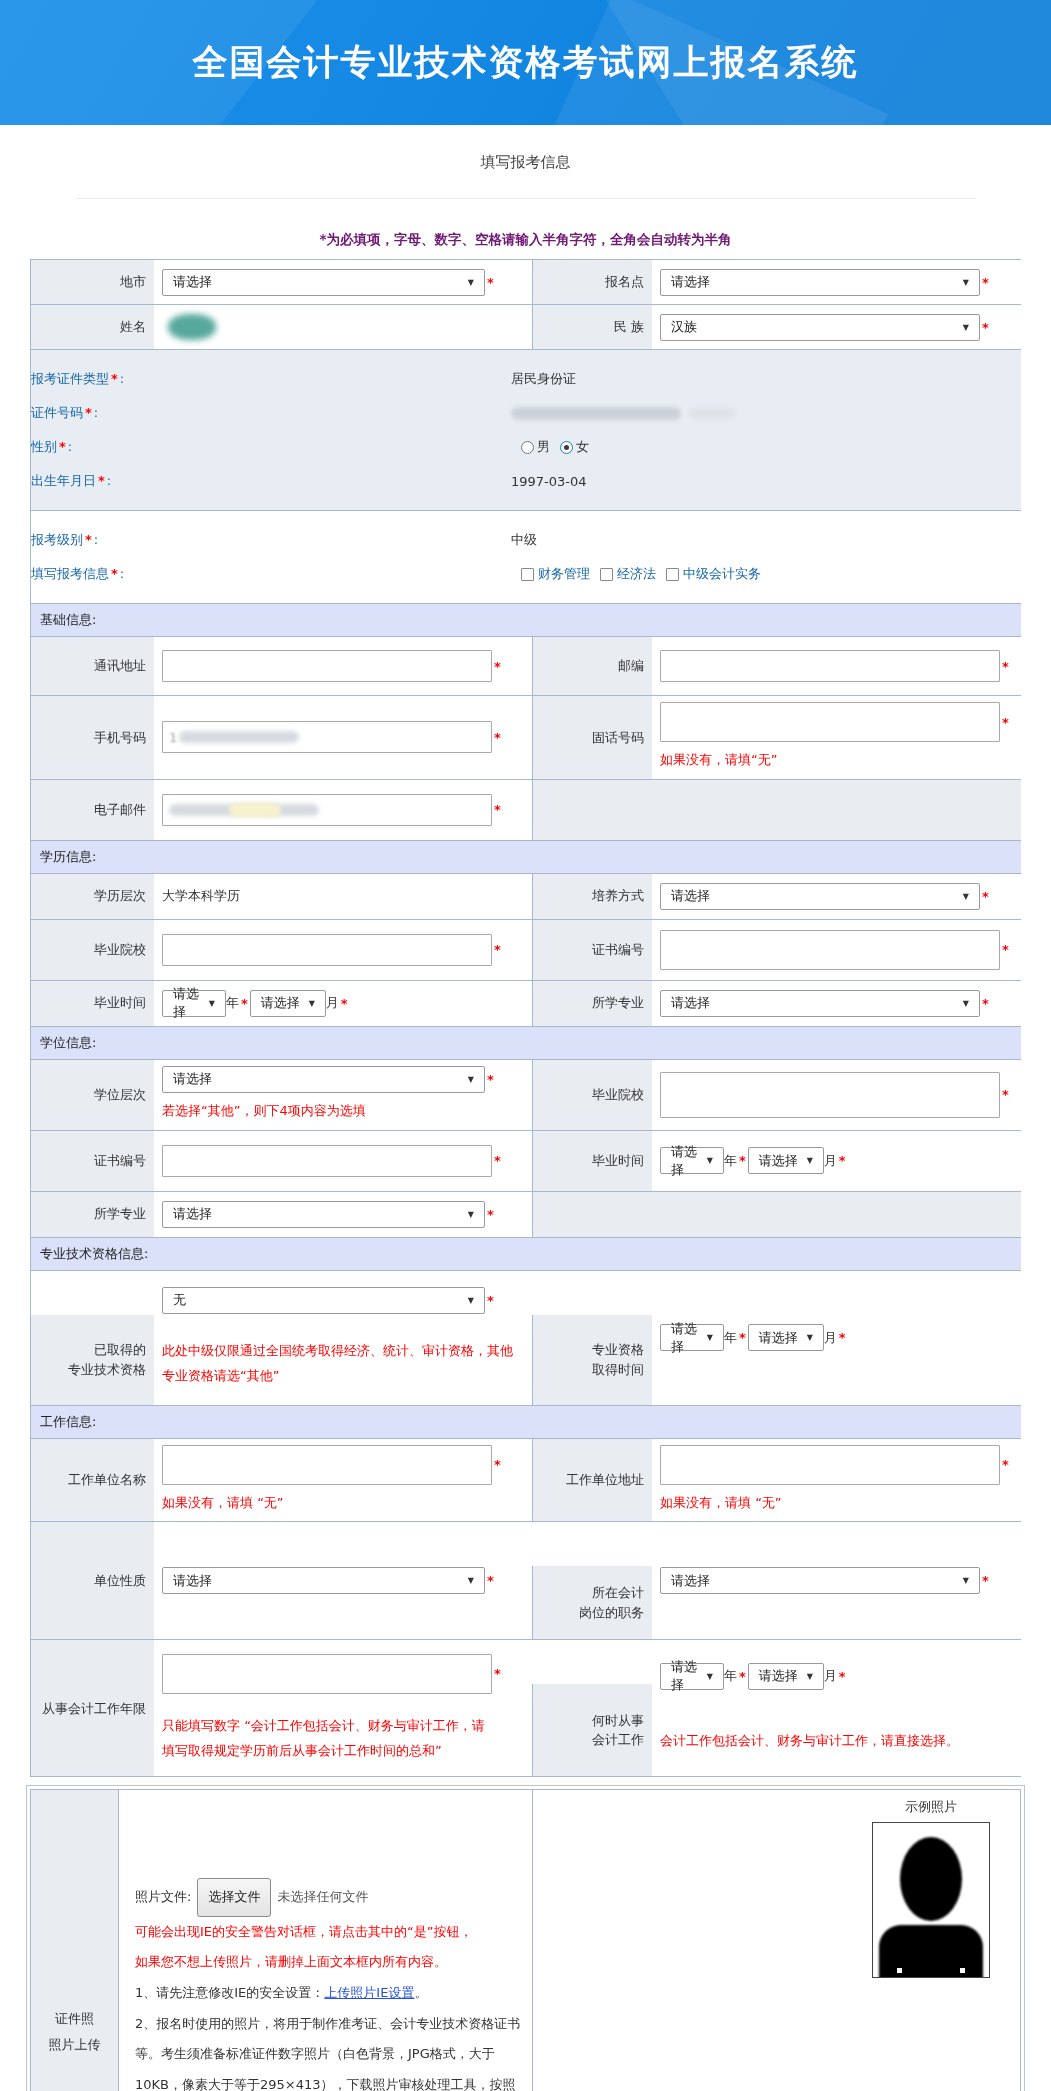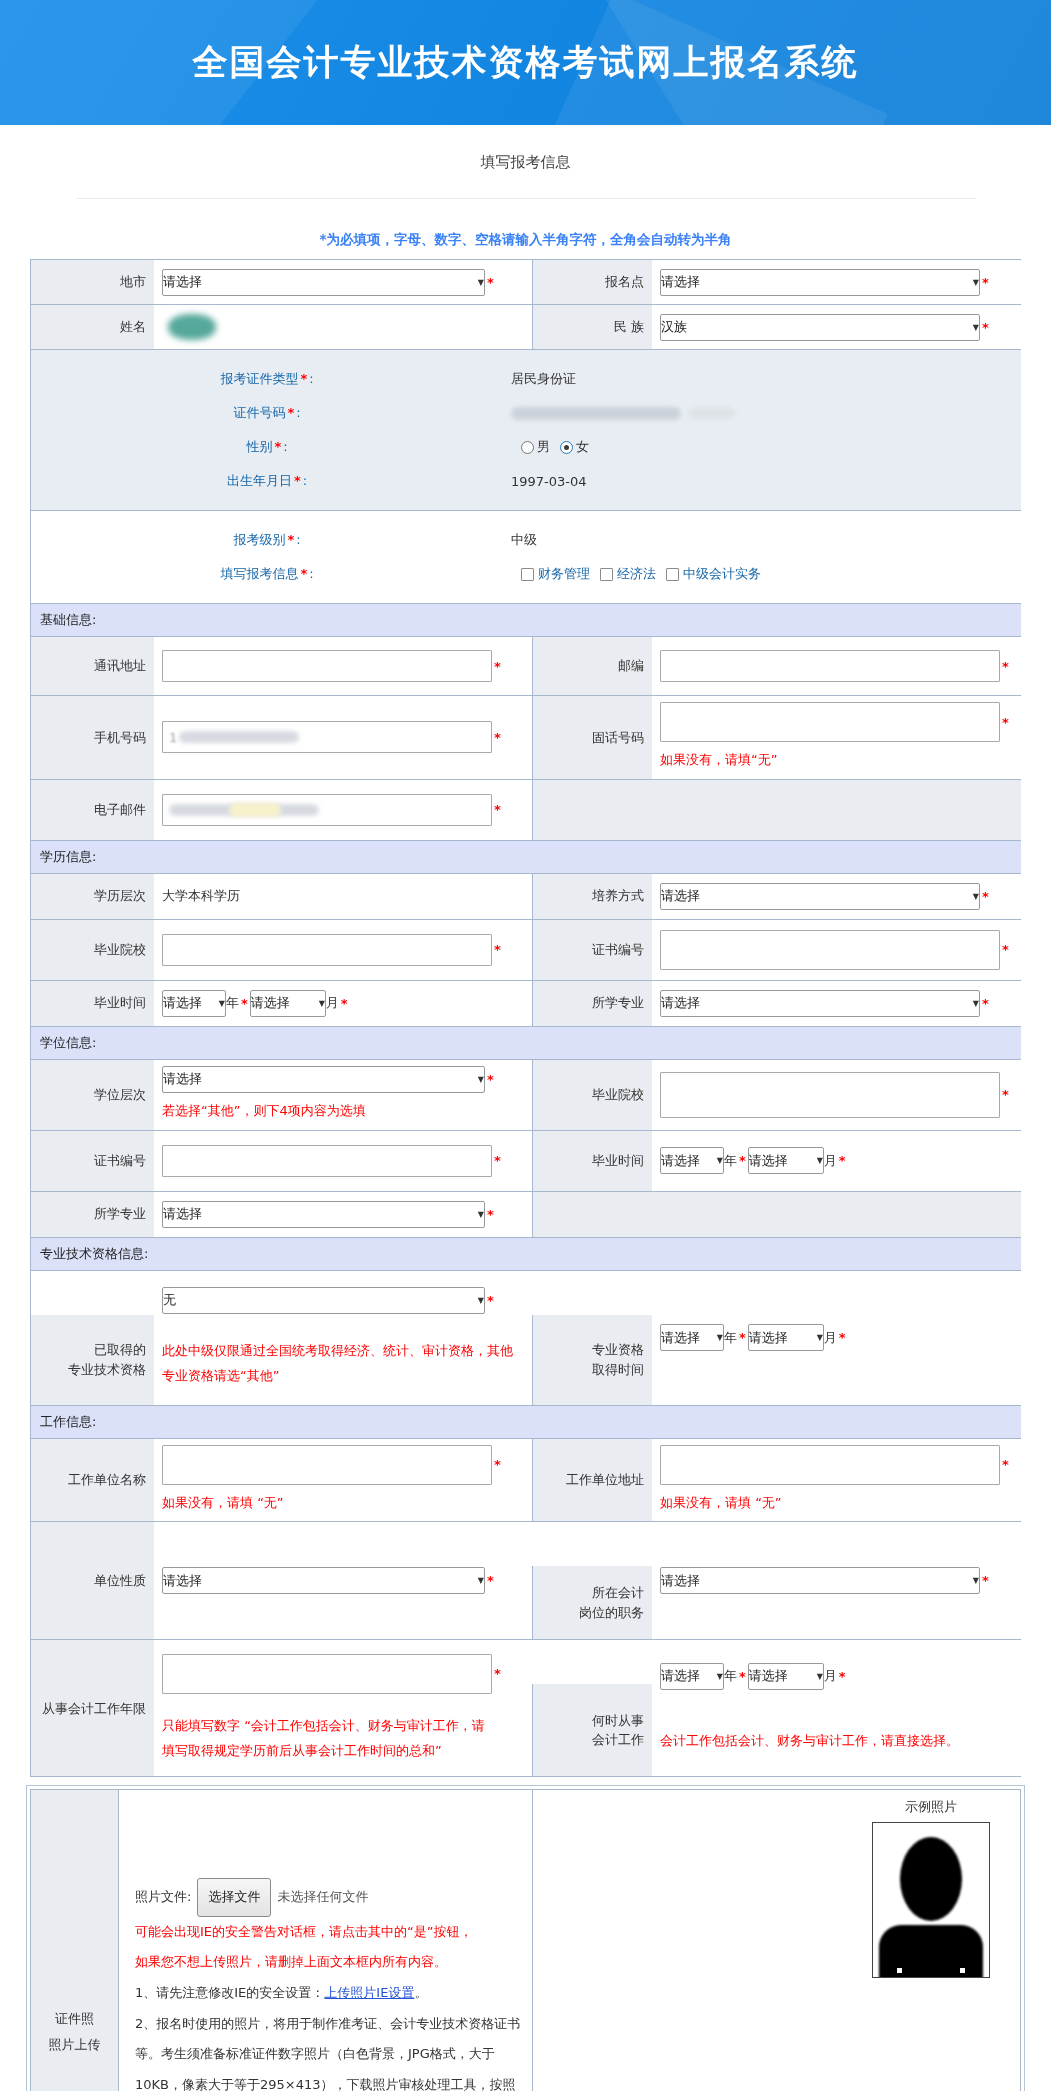--- a/index.html
+++ b/index.html
@@ -14,42 +14,42 @@
     background:linear-gradient(120deg,#1b90ea 0%,#1285e0 55%,#0f7fd8 100%); }
   .banner .shard { position:absolute; background:rgba(255,255,255,0.07); }
   .sh1 { width:420px; height:420px; left:-120px; top:-260px; transform:rotate(38deg); }
   .sh2 { width:520px; height:420px; right:-140px; top:-180px; transform:rotate(-32deg); background:rgba(255,255,255,0.05); }
   .sh3 { width:300px; height:300px; left:540px; top:40px; transform:rotate(24deg); background:rgba(0,40,90,0.04); }
   .banner h1 { position:relative; z-index:2; text-align:center; line-height:125px;
     color:#fff; font-size:35px; font-weight:bold; letter-spacing:2px; }
   
   .subtitle { text-align:center; margin:28px 0 0; font-size:15px; color:#454545; }
   .divider { width:900px; margin:26px auto 0; border:none; border-top:1px solid #ececec; height:0; }
-  .warning { text-align:center; color:#3b82f6; font-weight:bold; font-size:13.5px; margin:32px 0 10px; }
+  .warning { text-align:center; color:#701a75; font-weight:bold; font-size:13.5px; margin:32px 0 10px; }
   
   .ftable { width:991px; margin:0 auto; border:1px solid #a6b7ce; border-bottom:none; }
   .tr { display:grid; grid-template-columns:123px 378px 120px 369px; border-bottom:1px solid #a6b7ce; }
   .td { display:flex; align-items:center; }
   .td.cdiv { border-left:1px solid #a6b7ce; }
   .lbl { background:#e9ecf1; justify-content:flex-end; padding:4px 8px 4px 4px; text-align:right; line-height:1.5; }
   .lbl.two { flex-direction:column; align-items:flex-end; justify-content:center;margin-top:44px; }
   .fld { background:#fff; padding:6px 8px; position:relative; flex-wrap:wrap; }
   .fld.gray { background:#e9ecf1; }
   .sec { grid-column:1 / -1; background:#dbe1f8; padding:7px 9px; color:#222; }
   .info { grid-column:1 / -1; background:#e8edf3; padding:12px 0; }
   .info.white { background:#fff; }
   .iline { display:flex; align-items:center; min-height:34px; }
-  .ikey { width:472px; text-align:center; color:#1666a9; flex:none; }
+  .ikey { width:472px; text-align:left; color:#1666a9; flex:none; }
   .ival { margin-left:8px; color:#333; display:flex; align-items:center; }
   .req { color:#f00; font-style:normal; font-weight:bold; margin:0 2px; }
   .note { color:#f00; width:100%; margin-top:6px; line-height:1.9; }
   
   .sel { display:inline-flex; justify-content:space-between; align-items:center;
     height:27px; border:1px solid #999; border-radius:2px; background:#fff;
-    padding:0 0; color:#222; cursor:default; }
+    padding:0 10px; color:#222; cursor:default; }
   .sel .arr { font-size:8px; color:#333; margin-left:6px; }
   .w323 { width:323px; } .w320 { width:320px; }
   .wyr { width:64px; } .wmo { width:76px; }
   .inp { height:32px; width:330px; border:1px solid #a9a9a9; border-radius:1px; background:#fff;
     display:inline-flex; align-items:center; padding:0 6px; overflow:hidden; position:relative; }
   .inp.w340 { width:340px; } .inp.h40 { height:40px; } .inp.h46 { height:46px; }
   .cb { width:13px; height:13px; border:1px solid #8b8b8b; background:#fff; display:inline-block;
     vertical-align:-2px; margin:0 4px 0 10px; border-radius:1px; }
   .cbl { color:#1666a9; }
   .radio { width:13px; height:13px; border:1px solid #777; border-radius:50%; background:#fdfdfd;

